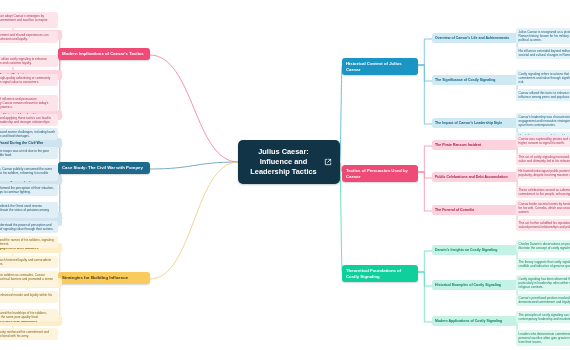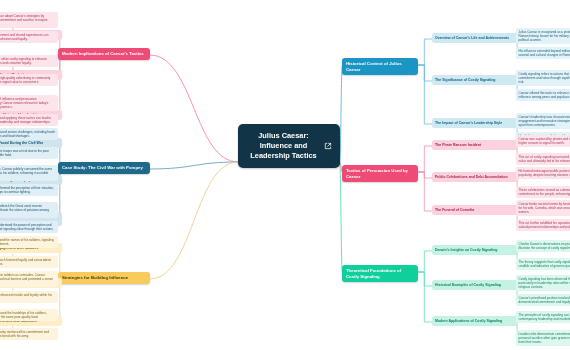--- a/index.html
+++ b/index.html
@@ -118,21 +118,21 @@
       <path d="M-24,249 H12.899999999999999 V241 H58" stroke="#f0cf86" stroke-width="0.65" fill="none" stroke-linecap="round"></path>
       <path d="M-24,249 H12.899999999999999 V261 H58" stroke="#f0cf86" stroke-width="0.65" fill="none" stroke-linecap="round"></path>
       <path d="M58,279 H59.8 V284 H62" stroke="#f0cf86" stroke-width="0.75" fill="none" stroke-linecap="round"></path>
       <path d="M-24,284 H12.899999999999999 V276 H58" stroke="#f0cf86" stroke-width="0.65" fill="none" stroke-linecap="round"></path>
       <path d="M-24,284 H12.899999999999999 V296 H58" stroke="#f0cf86" stroke-width="0.65" fill="none" stroke-linecap="round"></path>
       <path d="M58,279 H59.8 V322 H62" stroke="#f0cf86" stroke-width="0.75" fill="none" stroke-linecap="round"></path>
       <path d="M-24,322 H12.899999999999999 V314 H58" stroke="#f0cf86" stroke-width="0.65" fill="none" stroke-linecap="round"></path>
       <path d="M-24,322 H12.899999999999999 V333 H58" stroke="#f0cf86" stroke-width="0.65" fill="none" stroke-linecap="round"></path>
     </svg>
   <div id="nodes">
-      <div class="node root" style="left: 238px; top: 124px; width: 102px; height: 44px;">
+      <div class="node root" style="left: 238px; top: 140px; width: 102px; height: 44px;">
         <span class="rtext">Julius Caesar: Influence and Leadership Tactics</span>
         <svg class="extlink" viewBox="0 0 12 12">
           <path d="M4.5 2H2v8h8V7.5M7 2h3v3M10 2L5.5 6.5" stroke="#ffffff" stroke-width="1.2" fill="none" stroke-linecap="round" stroke-linejoin="round"></path>
         </svg>
       </div>
       <div class="node branch b-blue" style="left: 342px; top: 58px; width: 76px;">Historical Context of Julius Caesar</div>
       <div class="node sub s-blue" style="left: 432px; top: 33px; width: 86px;">Overview of Caesar's Life and Achievements</div>
       <div class="node leaf l-blue" style="left: 516px; top: 28px; width: 82px;">Julius Caesar is recognized as a pivotal figure in Roman history, known for his military conquests and political acumen.</div>
       <div class="node leaf l-blue" style="left: 516px; top: 47px; width: 82px;">His influence extended beyond military success to societal and cultural changes in Rome.</div>
       <div class="node sub s-blue" style="left: 432px; top: 75px; width: 86px;">The Significance of Costly Signaling</div>

